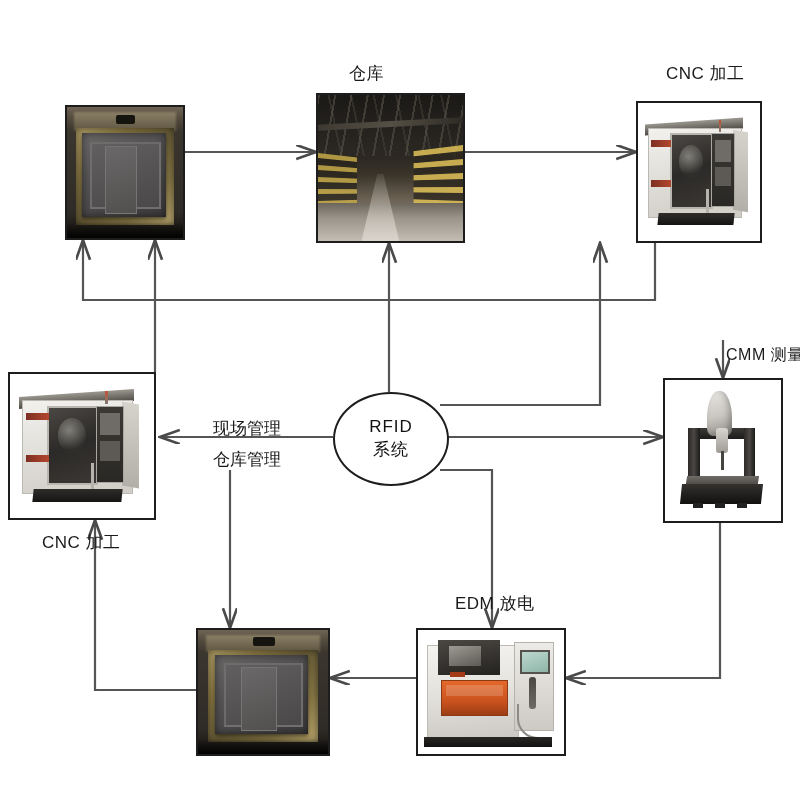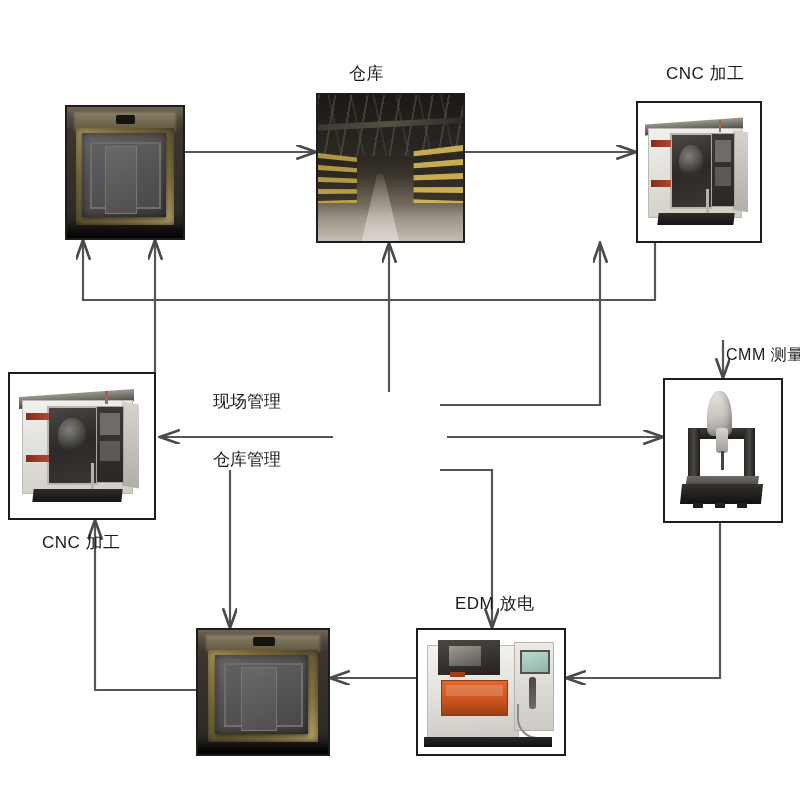--- a/index.html
+++ b/index.html
@@ -397,17 +397,21 @@
       <div class="orange"></div>
         <div class="console"></div>
       <div class="screen"></div>
         <div class="pend"></div>
         <div class="cable"></div>
       <div class="plinth"></div>
     </div>
   </div>
   <div class="lbl" style="left:455px;top:592px;">EDM 放电</div>
 
-
-  <div class="flowlbl" style="left:213px;top:390px;">现场管理</div>
+  <div class="ellipse-node" style="left:333px;top:392px;width:112px;height:90px;">
+    <span class="l1">RFID</span>
+    <span class="l2">系统</span>
+  </div>
+
+  <div class="flowlbl" style="left:213px;top:417px;">现场管理</div>
   <div class="flowlbl" style="left:213px;top:448px;font-family:Liberation Mono, monospace;">仓库管理</div>
 
 </div>
 
 </body></html>

